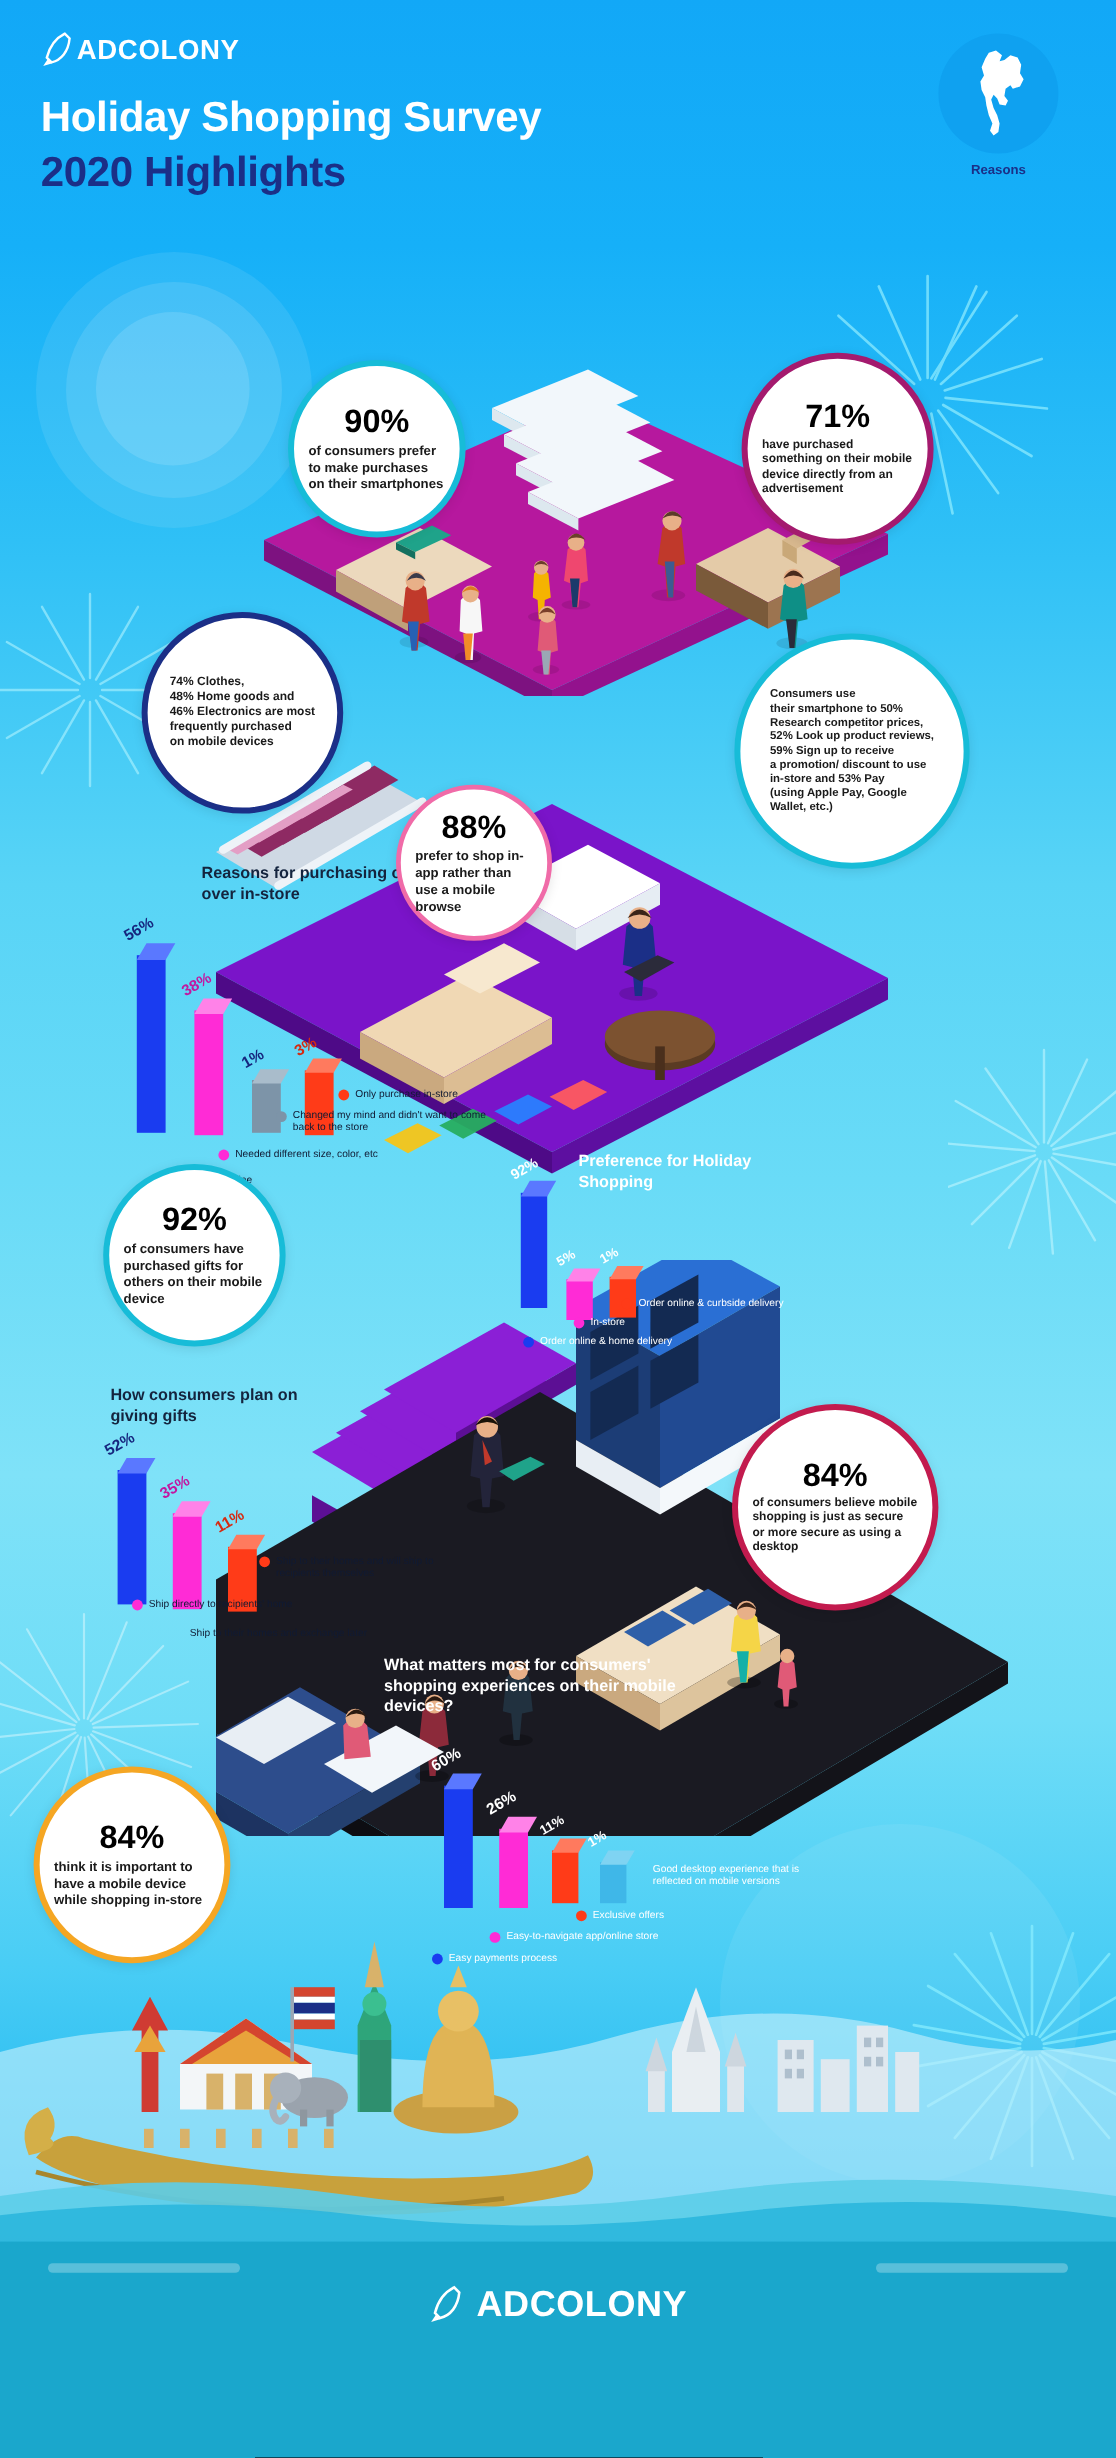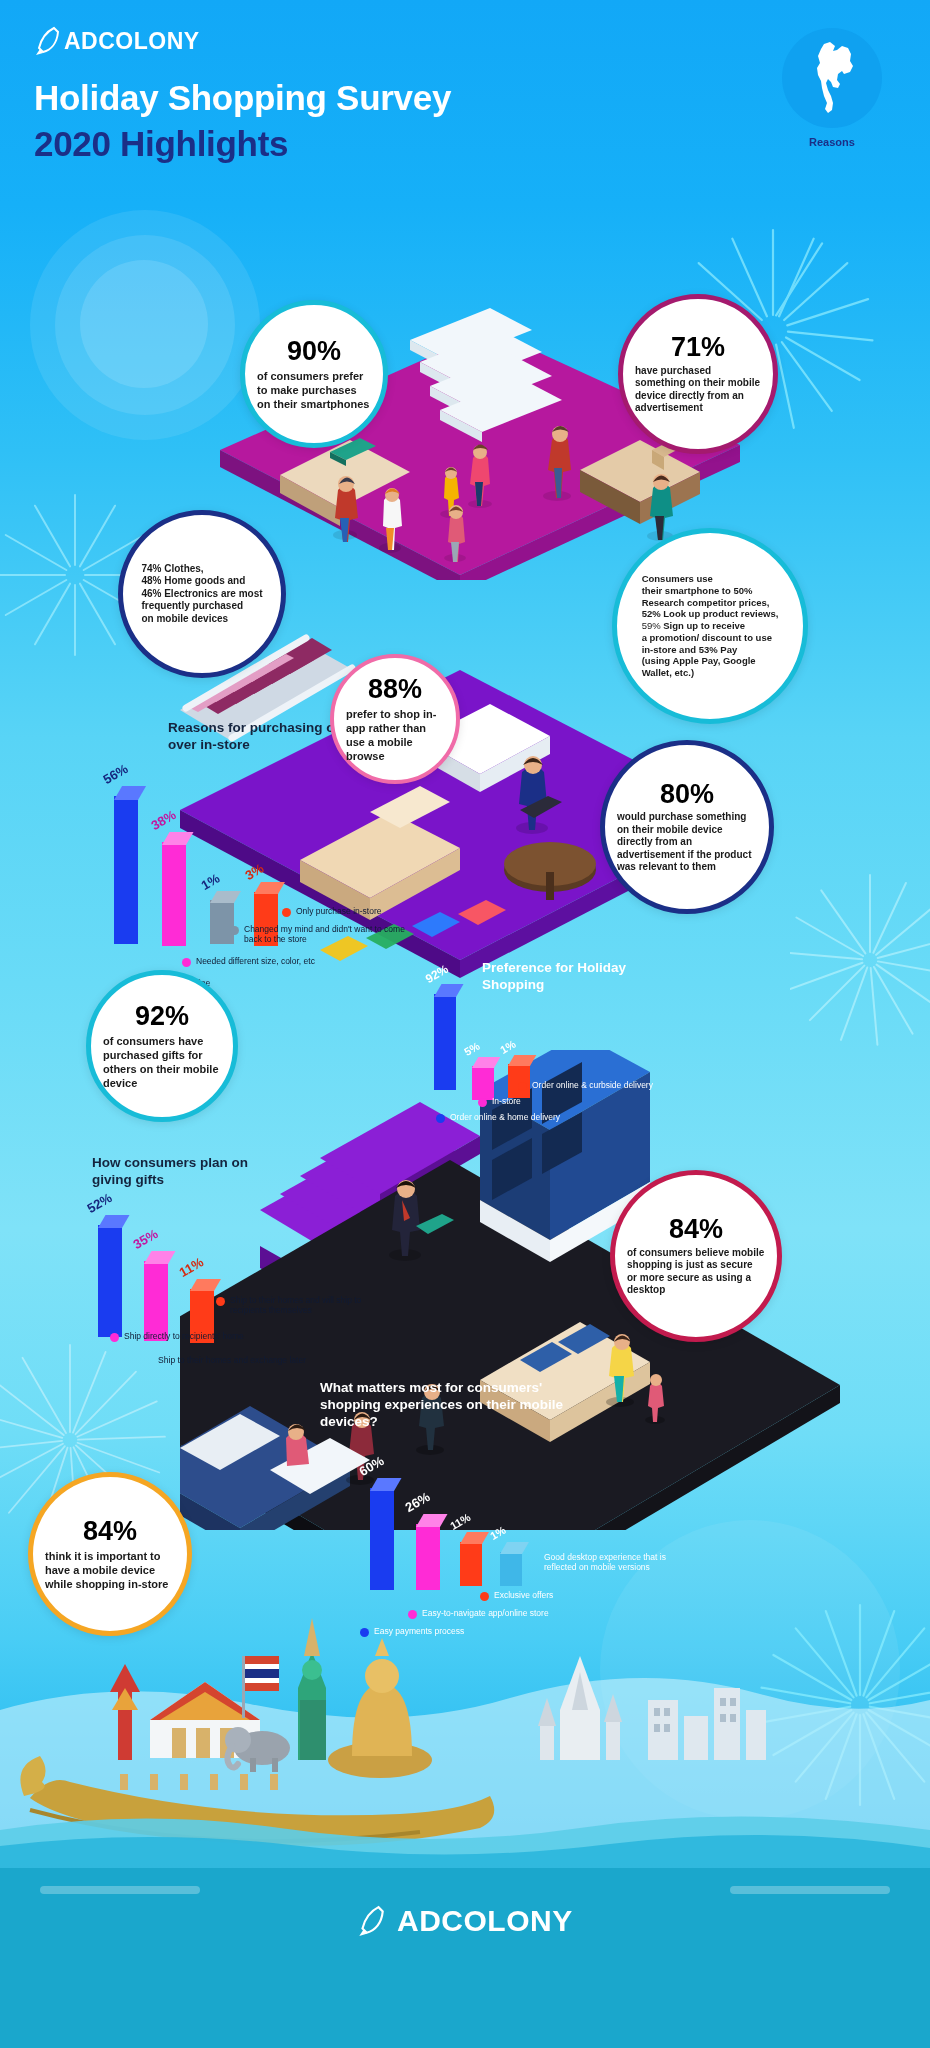--- a/index.html
+++ b/index.html
@@ -569,36 +569,32 @@
       frequently purchased<br>on mobile devices
     </div>
   </div>
 
   <div class="bubble tiny" style="left:612px;top:528px;width:196px;height:196px;border:5px solid #17bcd8;">
     <div class="sub">
       Consumers use<br>
       their smartphone to <span style="font-weight:bold">50%</span><br>
       Research competitor prices,<br>
       <span style="font-weight:bold">52%</span> Look up product reviews,<br>
-      <span style="font-weight:normal">59%</span> Sign up to receive<br>
+      <span style="font-weight:bold">59%</span> Sign up to receive<br>
       a promotion/ discount to use<br>
       in-store and <span style="font-weight:bold">53%</span> Pay<br>
       (using Apple Pay, Google<br>Wallet, etc.)
     </div>
   </div>
 
   <div class="bubble" style="left:330px;top:654px;width:130px;height:130px;border:4px solid #f06ba8;">
     <div class="big">88%</div>
     <div class="sub">prefer to shop in-app rather than use a mobile browse</div>
   </div>
 
-  <div class="bubble small" style="left:600px;top:740px;width:174px;height:174px;border:5px solid #1b2f87;">
-    <div class="big">80%</div>
-    <div class="sub">would purchase something on their mobile device directly from an advertisement if the product was relevant to them</div>
-  </div>
 
   <div class="bubble" style="left:86px;top:970px;width:152px;height:152px;border:5px solid #17bcd8;">
     <div class="big">92%</div>
     <div class="sub">of consumers have purchased gifts for others on their mobile device</div>
   </div>
 
   <div class="bubble small" style="left:610px;top:1170px;width:172px;height:172px;border:5px solid #c21b4e;">
     <div class="big">84%</div>
     <div class="sub">of consumers believe mobile shopping is just as secure or more secure as using a desktop</div>
   </div>

